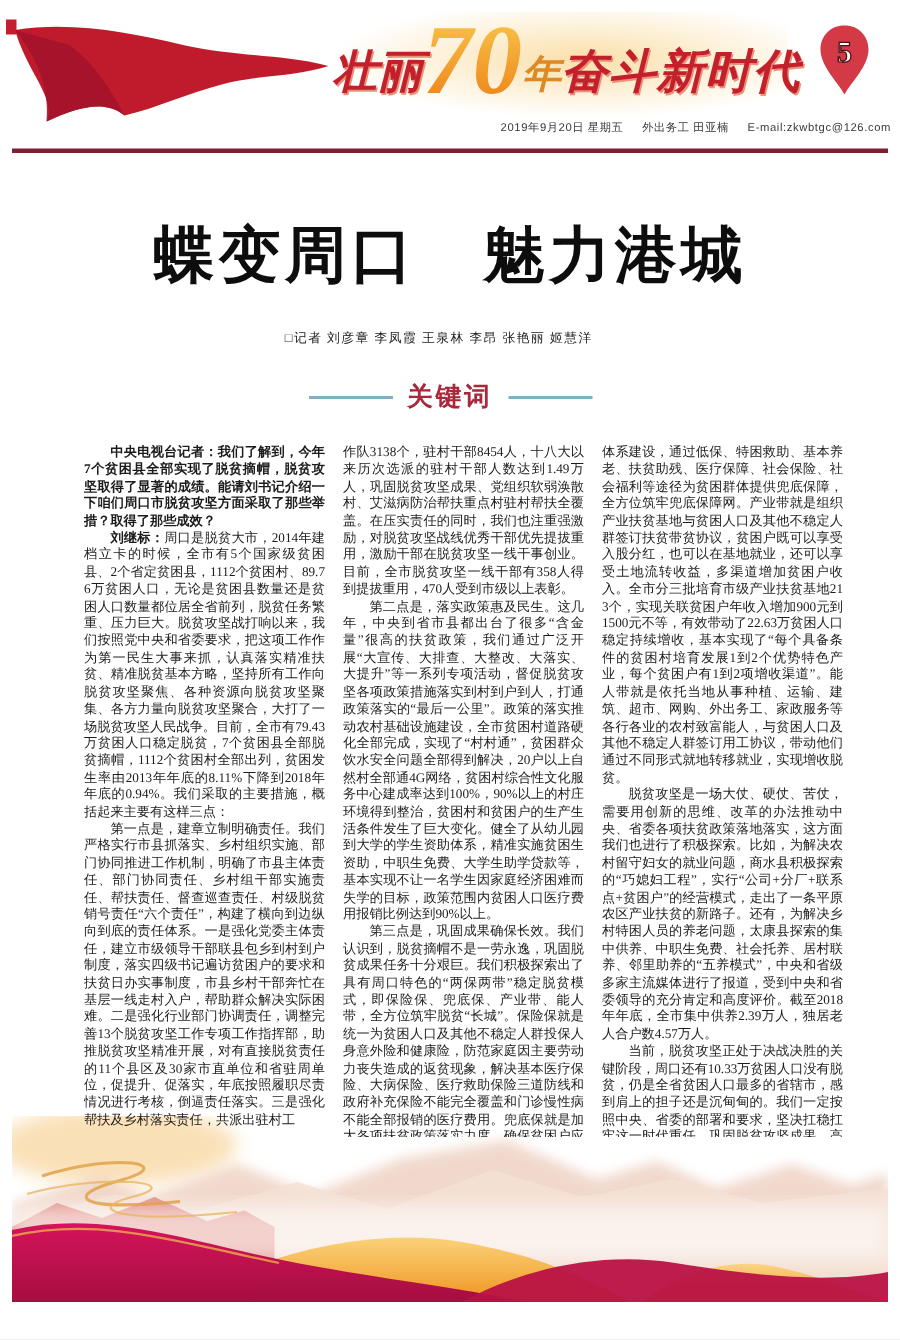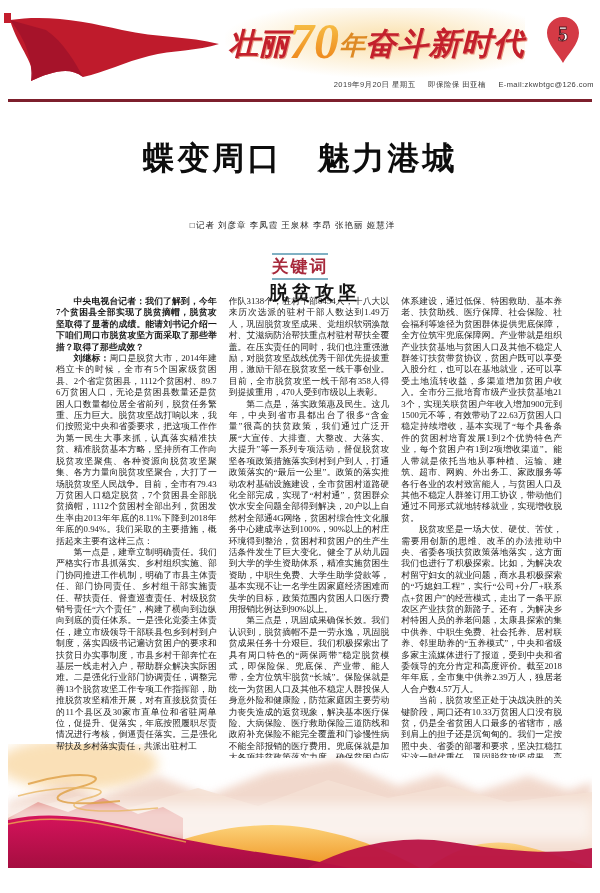--- a/index.html
+++ b/index.html
@@ -6,38 +6,38 @@
   .page{position:relative;width:600px;height:893px;background:#ffffff;overflow:hidden;
         font-family:"Liberation Serif",serif;margin:0 auto;}
   .corner-sq{position:absolute;left:4px;top:13px;width:7px;height:10px;background:#c41e2e;}
   .masthead{position:absolute;left:0;top:0;width:600px;height:100px;}
   .flag-svg{position:absolute;left:6px;top:14px;width:218px;height:70px;}
   .glow{position:absolute;left:225px;top:8px;width:300px;height:70px;
         background:radial-gradient(ellipse at 55% 45%,rgba(250,222,165,.95),rgba(250,222,165,0) 72%);}
   .banner-title{position:absolute;left:222px;top:10px;width:310px;text-align:center;
         white-space:nowrap;font-style:italic;font-weight:900;line-height:62px;}
   .t-red{font-size:30px;color:#c3202c;text-shadow:1px 1px 0 #e8927c;}
-  .t-num{font-size:50px;font-weight:900;vertical-align:-4px;
+  .t-num{font-size:66px;font-weight:900;vertical-align:-4px;
         background:linear-gradient(180deg,#f7c44a 10%,#ef8b1f 80%);
         -webkit-background-clip:text;background-clip:text;color:transparent;}
   .t-year{font-size:26px;color:#de8a24;}
   .t-suffix{font-size:31px;color:#c3202c;text-shadow:1px 1px 0 #e8927c;letter-spacing:1px;}
   .pin{position:absolute;right:20px;top:16px;width:34px;height:48px;}
   .dateline{position:absolute;right:6px;top:80px;font-size:7.5px;color:#3a3a3a;letter-spacing:.4px;
         font-family:"Liberation Sans",sans-serif;}
   .dateline span{margin-left:10px;}
   .rule{position:absolute;left:8px;right:8px;top:99px;height:3px;background:#7d1f2c;}
-  .headline{position:absolute;top:116px;left:0;right:0;text-align:center;font-size:32px;
+  .headline{position:absolute;top:116px;left:0;right:0;text-align:center;font-size:41px;
         font-weight:900;letter-spacing:3px;color:#0d0d0d;}
   .subtitle{position:absolute;top:182px;left:0;right:0;text-align:center;font-size:15.5px;
         font-weight:700;font-style:italic;color:#101010;}
   .byline{position:absolute;top:220px;left:0;right:15px;text-align:center;font-size:8.5px;
         color:#222;letter-spacing:1px;}
   .keyword-bar{position:absolute;top:253px;left:0;right:0;display:flex;align-items:center;
-        justify-content:center;flex-direction:column;}
+        justify-content:center;}
   .kw-line{width:56px;height:2px;background:#7fb0c3;margin:0 10px;}
   .kw-label{font-size:17px;font-weight:700;color:#a7293b;letter-spacing:2px;}
   .kw-value{font-size:19px;font-weight:700;color:#151515;letter-spacing:4px;margin-left:30px;}
   .columns{position:absolute;top:296px;left:56px;width:506px;height:462px;display:flex;
         gap:12px;overflow:hidden;z-index:2;}
   .col{flex:1;min-width:0;}
   .para{margin:0;font-size:8.8px;line-height:11.4px;text-align:justify;color:#1c1c1c;
         word-break:break-all;}
   .para.ind{text-indent:2em;}
   .para.bld{font-weight:700;}
@@ -59,34 +59,33 @@
     <div class="glow"></div>
     <div class="banner-title">
       <span class="t-red">壮丽</span><span class="t-num">70</span><span class="t-year">年</span><span class="t-suffix">奋斗新时代</span>
     </div>
     <svg class="pin" viewBox="0 0 34 48">
       <path d="M17,1 C26.5,1 33,8 33,17 C33,28 22,38 17,47 C12,38 1,28 1,17 C1,8 7.5,1 17,1 Z" fill="#d43a45"></path>
       <text x="17" y="25" text-anchor="middle" font-size="20" font-weight="bold" fill="#ffffff" stroke="#4d1118" stroke-width="0.9" font-family="Liberation Serif, serif">5</text>
     </svg>
     <div class="dateline">
       <span>2019年9月20日 星期五</span>
-      <span>即保险保 田亚楠</span>
+      <span>外出务工 田亚楠</span>
       <span>E-mail:zkwbtgc@126.com</span>
     </div>
     <div class="rule"></div>
   </div>
 
   <h1 class="headline">蝶变周口　魅力港城</h1>
   <div class="byline">□记者 刘彦章 李凤霞 王泉林 李昂 张艳丽 姬慧洋</div>
 
   <div class="keyword-bar">
     <span class="kw-line"></span>
     <span class="kw-label">关键词</span>
     <span class="kw-line"></span>
-    <span class="kw-value">脱贫攻坚</span>
   </div>
 
   <div class="columns">
     <div class="col">
         <p class="para ind bld">中央电视台记者：我们了解到，今年7个贫困县全部实现了脱贫摘帽，脱贫攻坚取得了显著的成绩。能请刘书记介绍一下咱们周口市脱贫攻坚方面采取了那些举措？取得了那些成效？</p>
         <p class="para ind"><b>刘继标：</b>周口是脱贫大市，2014年建档立卡的时候，全市有5个国家级贫困县、2个省定贫困县，1112个贫困村、89.76万贫困人口，无论是贫困县数量还是贫困人口数量都位居全省前列，脱贫任务繁重、压力巨大。脱贫攻坚战打响以来，我们按照党中央和省委要求，把这项工作作为第一民生大事来抓，认真落实精准扶贫、精准脱贫基本方略，坚持所有工作向脱贫攻坚聚焦、各种资源向脱贫攻坚聚集、各方力量向脱贫攻坚聚合，大打了一场脱贫攻坚人民战争。目前，全市有79.43万贫困人口稳定脱贫，7个贫困县全部脱贫摘帽，1112个贫困村全部出列，贫困发生率由2013年年底的8.11%下降到2018年年底的0.94%。我们采取的主要措施，概括起来主要有这样三点：</p>
         <p class="para ind">第一点是，建章立制明确责任。我们严格实行市县抓落实、乡村组织实施、部门协同推进工作机制，明确了市县主体责任、部门协同责任、乡村组干部实施责任、帮扶责任、督查巡查责任、村级脱贫销号责任“六个责任”，构建了横向到边纵向到底的责任体系。一是强化党委主体责任，建立市级领导干部联县包乡到村到户制度，落实四级书记遍访贫困户的要求和扶贫日办实事制度，市县乡村干部奔忙在基层一线走村入户，帮助群众解决实际困难。二是强化行业部门协调责任，调整完善13个脱贫攻坚工作专项工作指挥部，助推脱贫攻坚精准开展，对有直接脱贫责任的11个县区及30家市直单位和省驻周单位，促提升、促落实，年底按照履职尽责情况进行考核，倒逼责任落实。三是强化帮扶及乡村落实责任，共派出驻村工</p>
       </div>
     <div class="col">
         <p class="para">作队3138个，驻村干部8454人，十八大以来历次选派的驻村干部人数达到1.49万人，巩固脱贫攻坚成果、党组织软弱涣散村、艾滋病防治帮扶重点村驻村帮扶全覆盖。在压实责任的同时，我们也注重强激励，对脱贫攻坚战线优秀干部优先提拔重用，激励干部在脱贫攻坚一线干事创业。目前，全市脱贫攻坚一线干部有358人得到提拔重用，470人受到市级以上表彰。</p>

